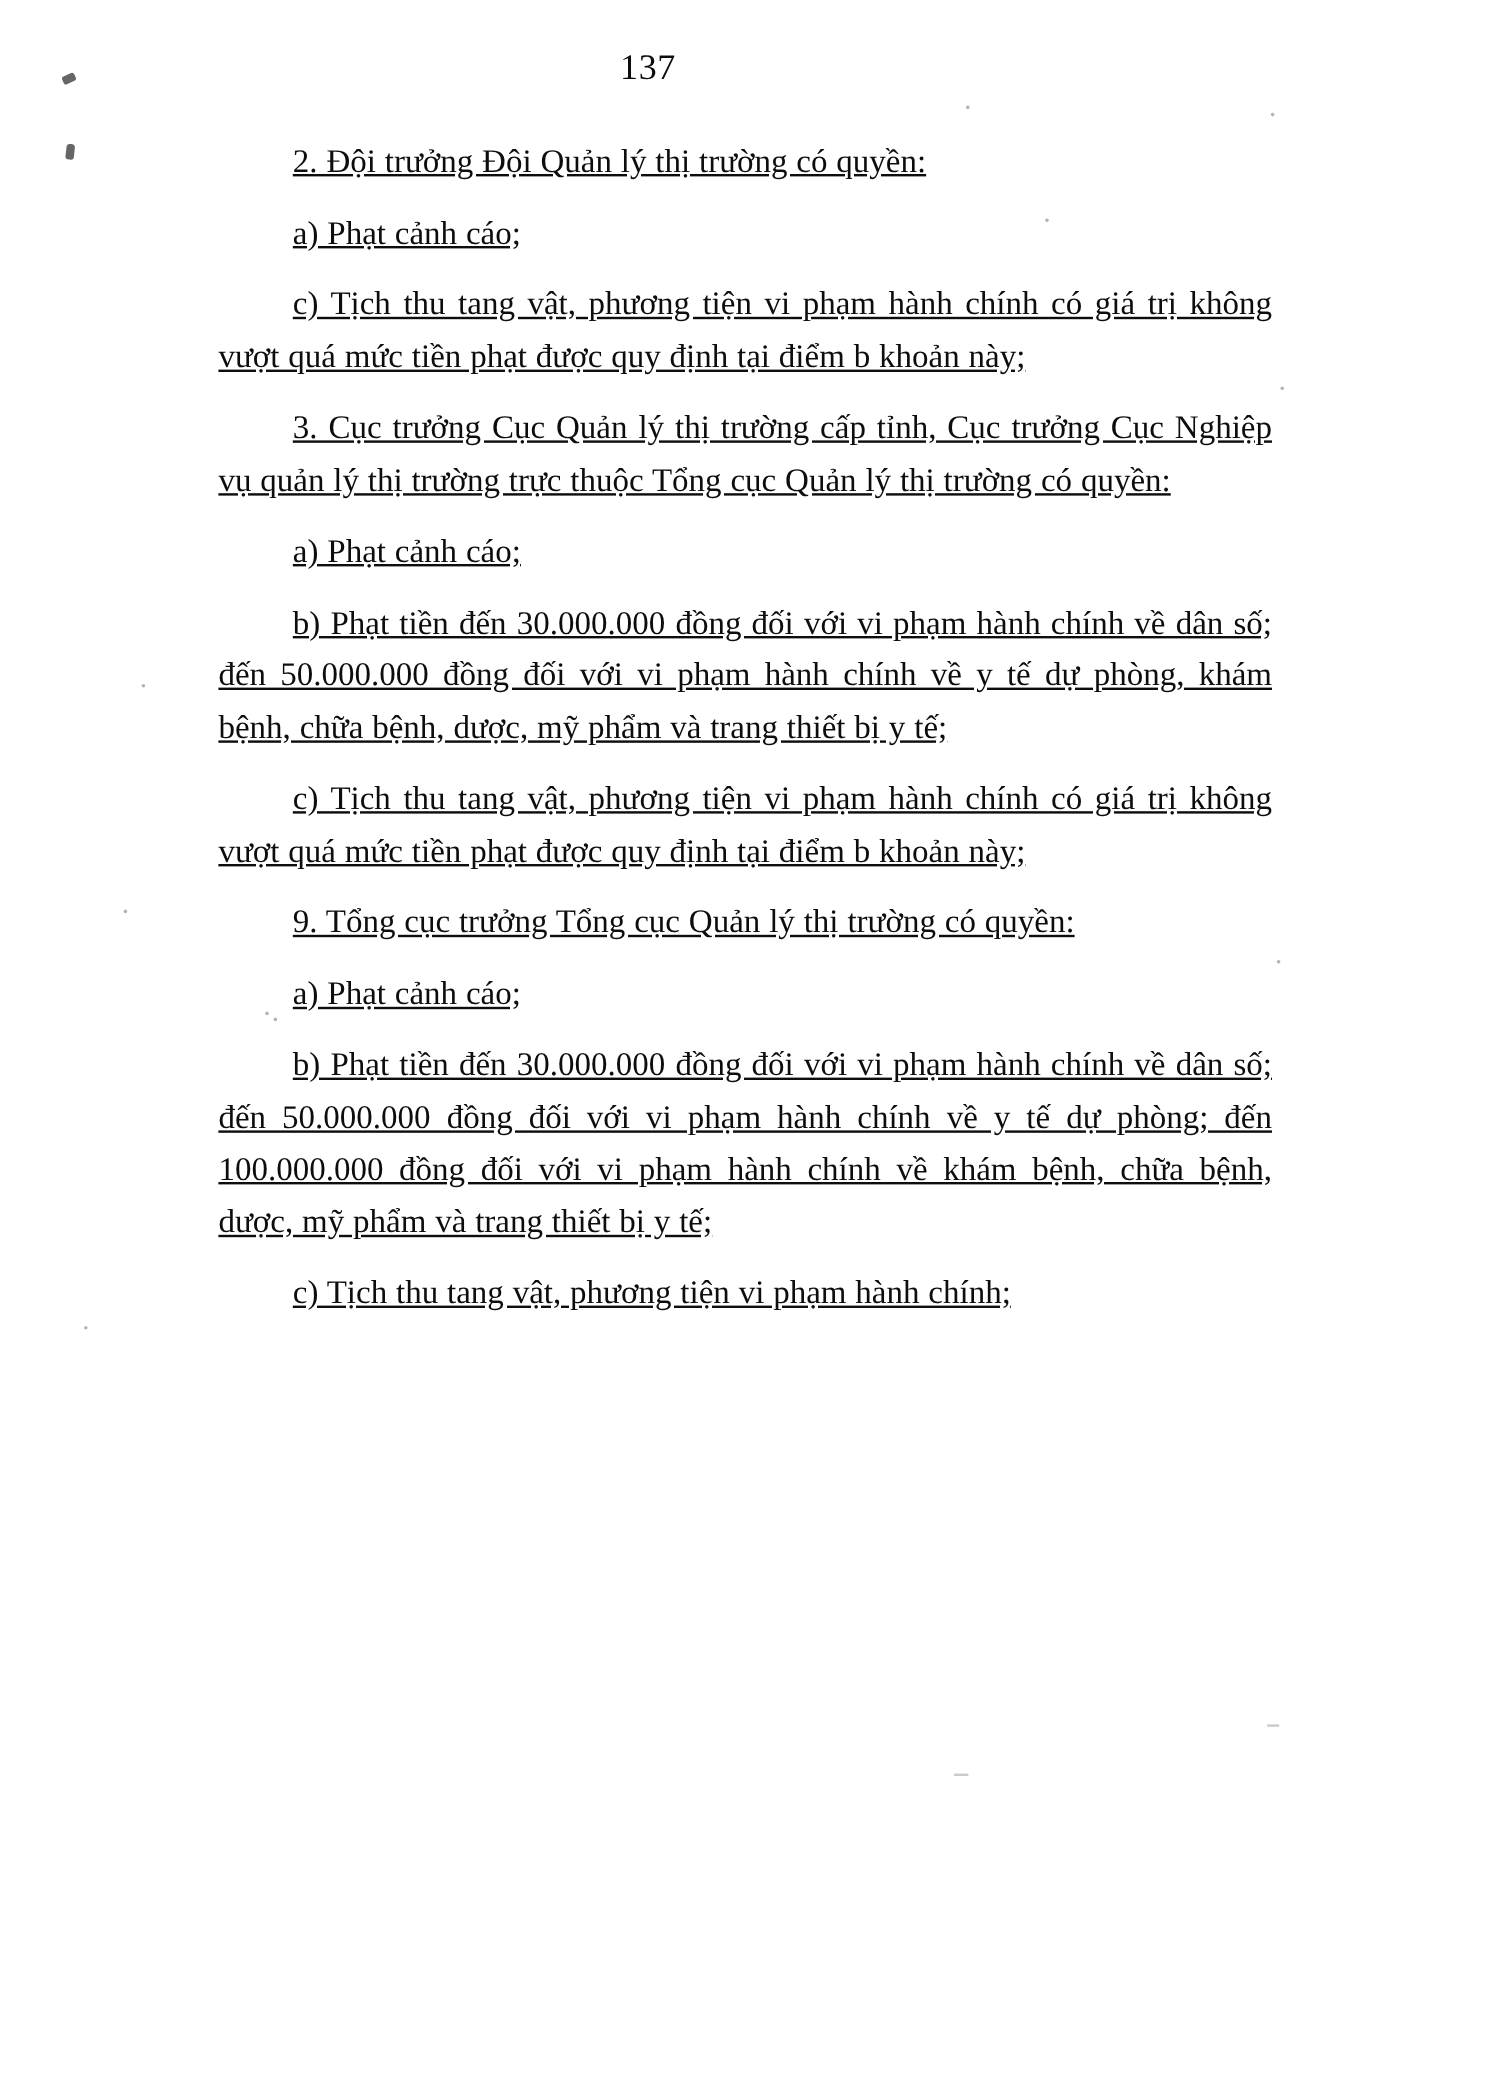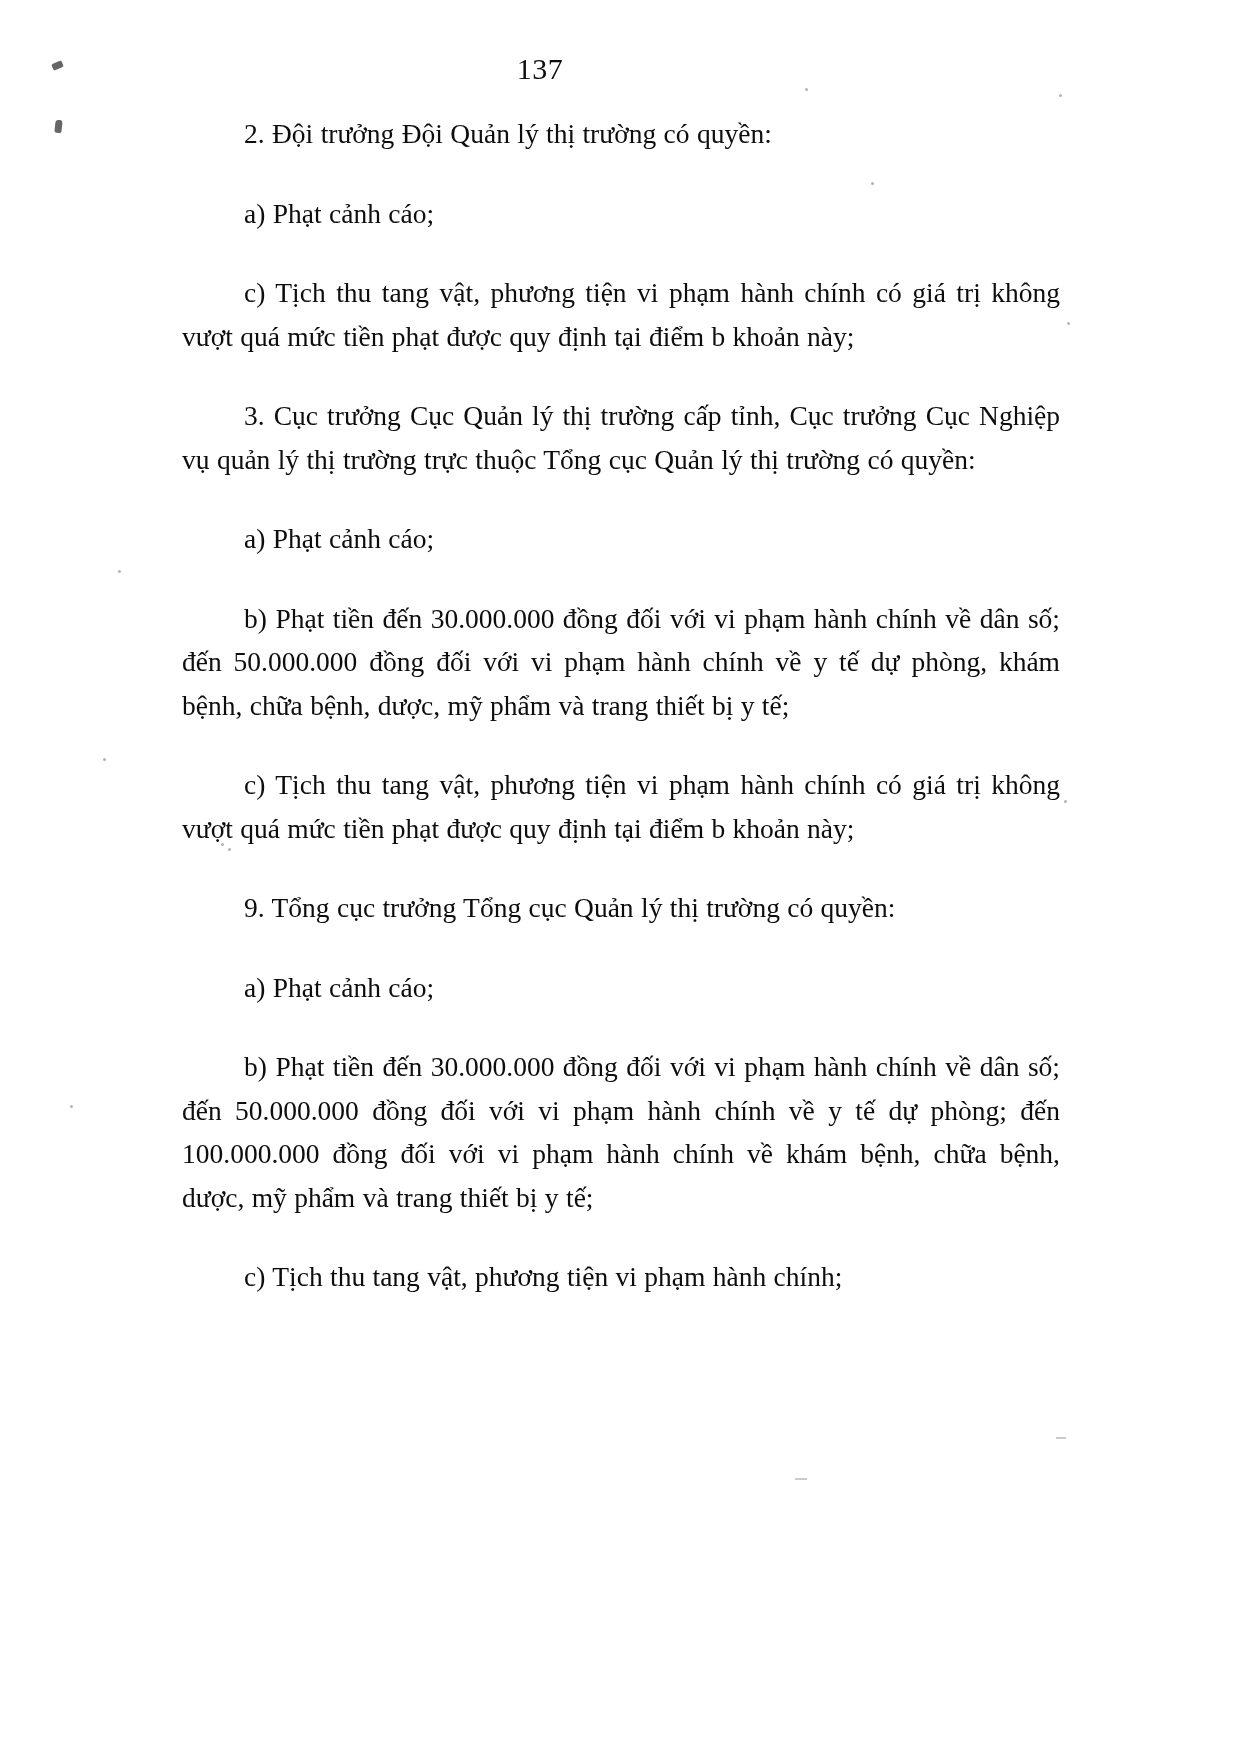--- a/index.html
+++ b/index.html
@@ -12,45 +12,46 @@
     width: 1244px;
     height: 1746px;
     margin: 0 auto;
     background: #ffffff;
     font-family: "Liberation Serif", "DejaVu Serif", serif;
     color: #0d0d0d;
     overflow: hidden;
   }
   .page-number {
     position: absolute;
-    top: 52px;
+    top: 40px;
     left: 0;
     width: 1080px;
     text-align: center;
     font-size: 30px;
     letter-spacing: 0.5px;
   }
   .body-col {
     position: absolute;
     left: 182px;
     top: 112px;
     width: 878px;
+    text-decoration: underline;
   }
   p.para {
     margin: 0 0 0 0;
     padding: 0;
     text-indent: 62px;
     text-align: justify;
     font-size: 27.5px;
     line-height: 43.5px;
     word-spacing: 0.5px;
     -webkit-hyphens: none;
     hyphens: none;
   }
-  p.para.gap-sm { margin-top: 36px; }
+  p.para.gap-sm { margin-top: 16px; }
   p.para.gap-first { margin-top: 0; }
   p.para.last-left { text-align: left; }
   
   .speck {
     position: absolute;
     background: #2b2b2b;
     opacity: 0.72;
   }
   .speck.a {
     left: 52px; top: 62px;

